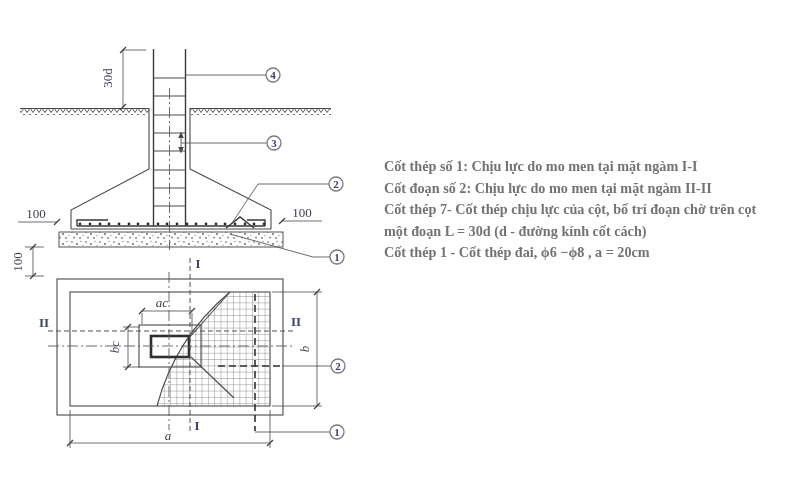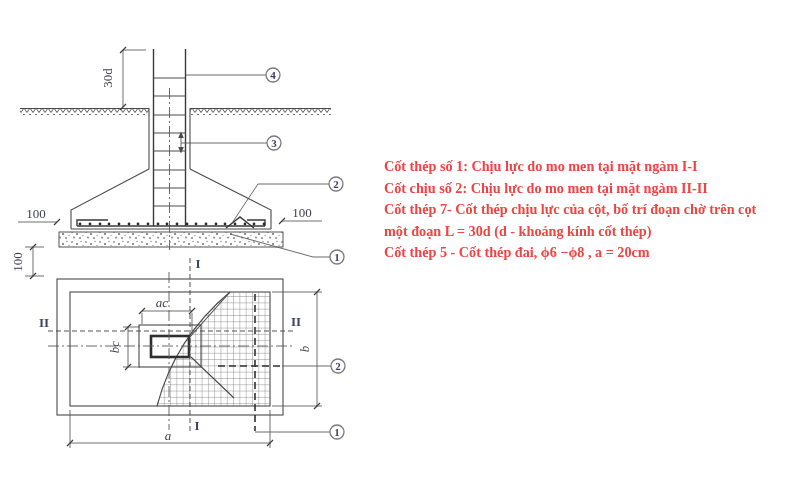--- a/index.html
+++ b/index.html
@@ -1,19 +1,19 @@
 <!DOCTYPE html>
 <html><head>
 <meta charset="utf-8">
 <style>
   html,body{margin:0;padding:0;background:#ffffff;}
   .page{position:relative;width:800px;height:500px;background:#ffffff;overflow:hidden;
         font-family:"Liberation Serif",serif;}
   .notes{position:absolute;left:384px;top:156px;width:414px;
-         color:#ef4444;font-size:14.2px;font-weight:bold;line-height:21.6px;}
+         color:#737373;font-size:14.2px;font-weight:bold;line-height:21.6px;}
   .notes div{white-space:nowrap;}
   svg{position:absolute;left:0;top:0;}
   .ln{stroke:#4a4a4a;stroke-width:1.1;fill:none;}
   .thin{stroke:#555555;stroke-width:0.85;fill:none;}
   .bar{stroke:#383838;stroke-width:1.4;fill:none;}
   .cl{stroke:#5a5a5a;stroke-width:0.9;fill:none;stroke-dasharray:11 3 2 3;}
   .sec{stroke:#4a4a4a;stroke-width:0.95;fill:none;stroke-dasharray:5 3;}
   .rb{stroke:#303030;stroke-width:1.6;fill:none;stroke-dasharray:7 4;}
   .lead{stroke:#5a5a5a;stroke-width:0.9;fill:none;}
   .co{fill:#ffffff;stroke:#7a7a7a;stroke-width:1.3;}
@@ -249,19 +249,19 @@
       <line class="thin" x1="317" y1="292" x2="317" y2="406"></line>
       <line class="tick" x1="314" y1="295" x2="320" y2="289"></line>
       <line class="tick" x1="314" y1="409" x2="320" y2="403"></line>
       <text class="lbl ita" transform="rotate(-90 309 349)" x="309" y="349" text-anchor="middle">b</text>
     </g>
   </g>
 </svg>
 
 <div class="notes">
   <div>Cốt thép số 1: Chịu lực do mo men tại mặt ngàm I-I</div>
-  <div>Cốt chịu số 2: Chịu lực do mo men tại mặt ngàm II-II</div>
+  <div>Cốt đoạn số 2: Chịu lực do mo men tại mặt ngàm II-II</div>
   <div>Cốt thép 7- Cốt thép chịu lực của cột, bố trí đoạn chờ trên cọt</div>
-  <div>một đoạn L = 30d (d - khoảng kính cốt thép)</div>
-  <div>Cốt thép 5 - Cốt thép đai, ϕ6 −ϕ8 , a = 20cm</div>
+  <div>một đoạn L = 30d (d - đường kính cốt cách)</div>
+  <div>Cốt thép 1 - Cốt thép đai, ϕ6 −ϕ8 , a = 20cm</div>
 </div>
 
 </div>
 
 </body></html>

